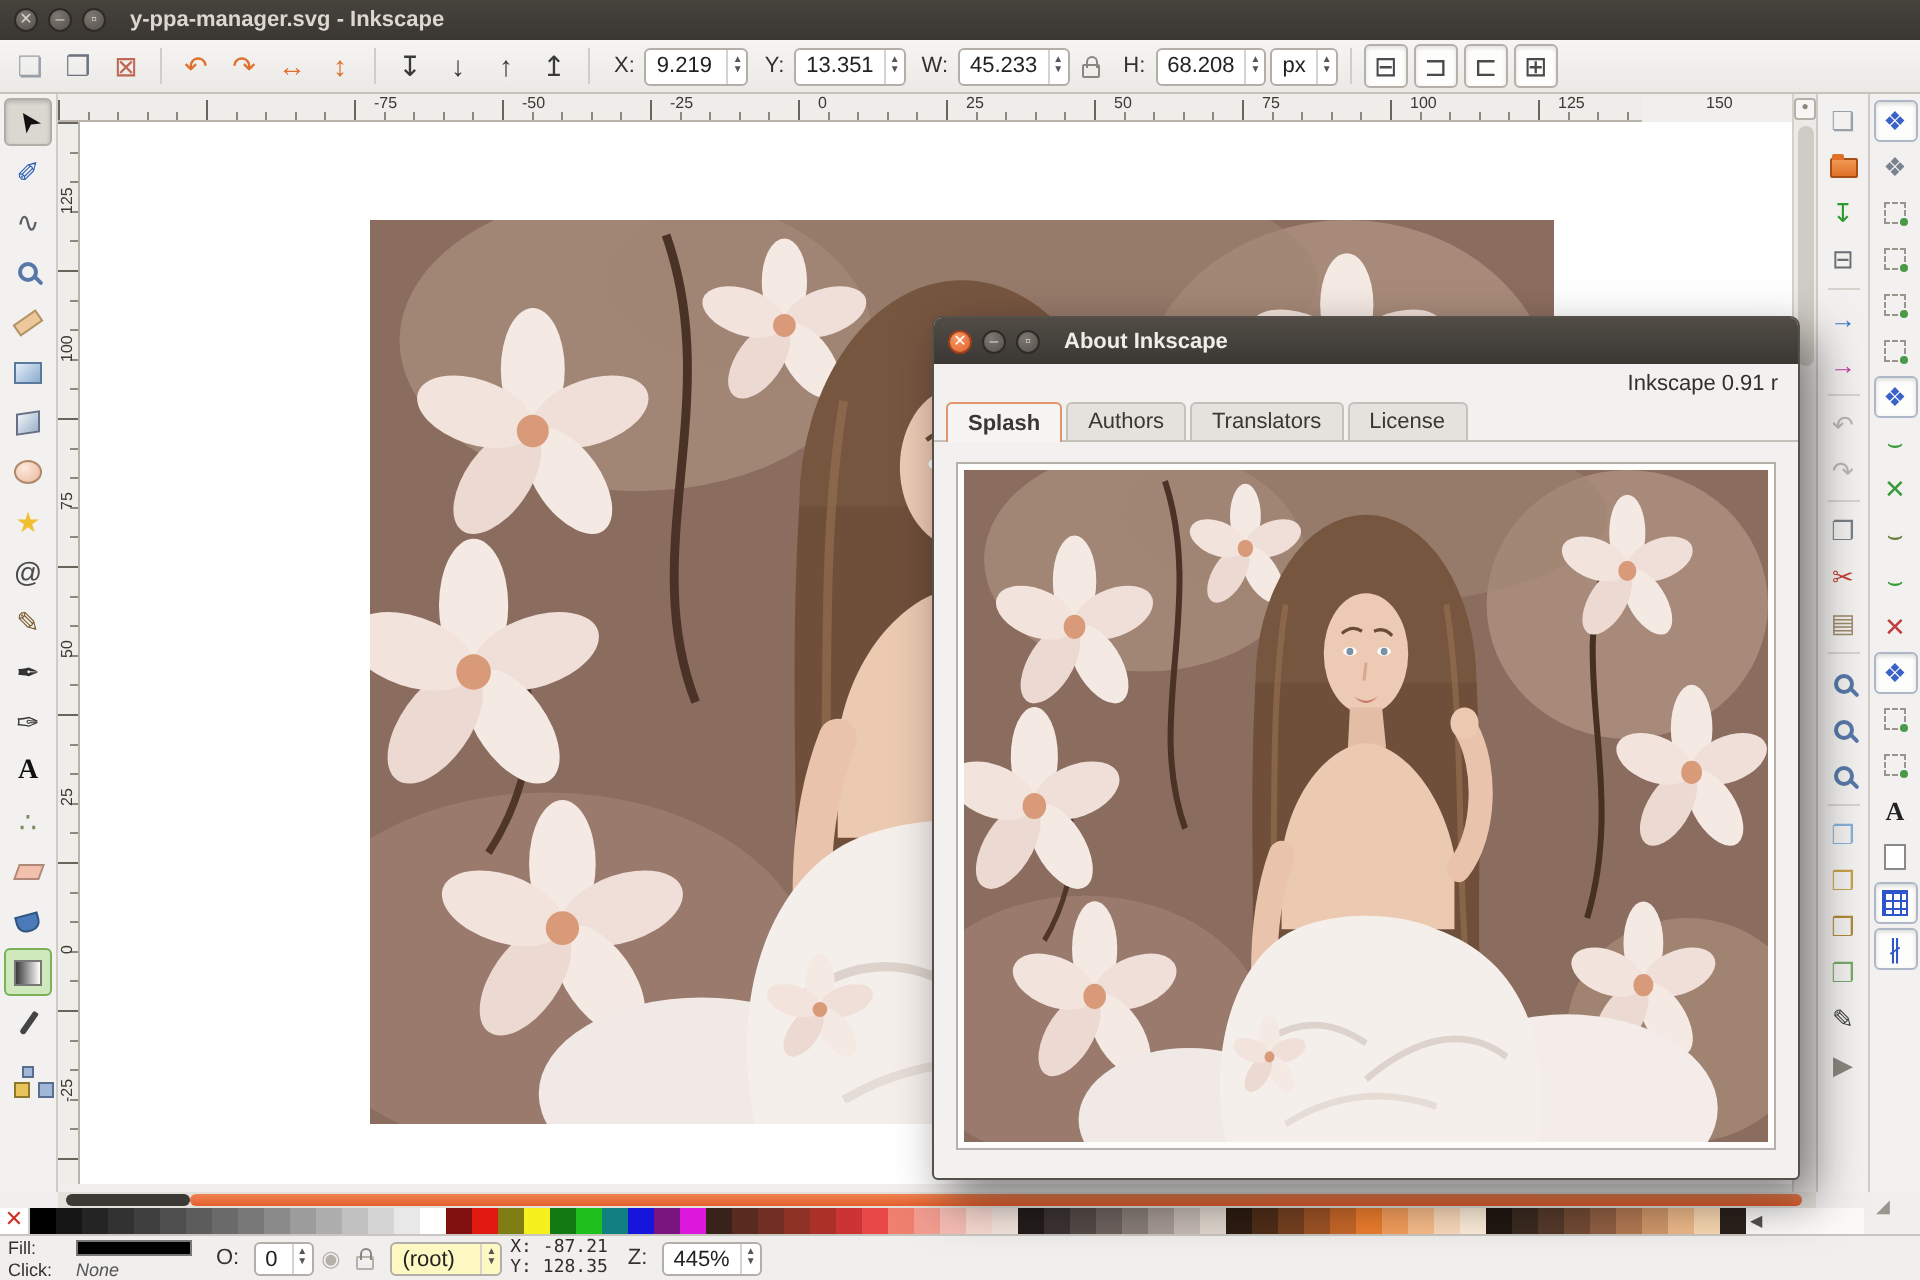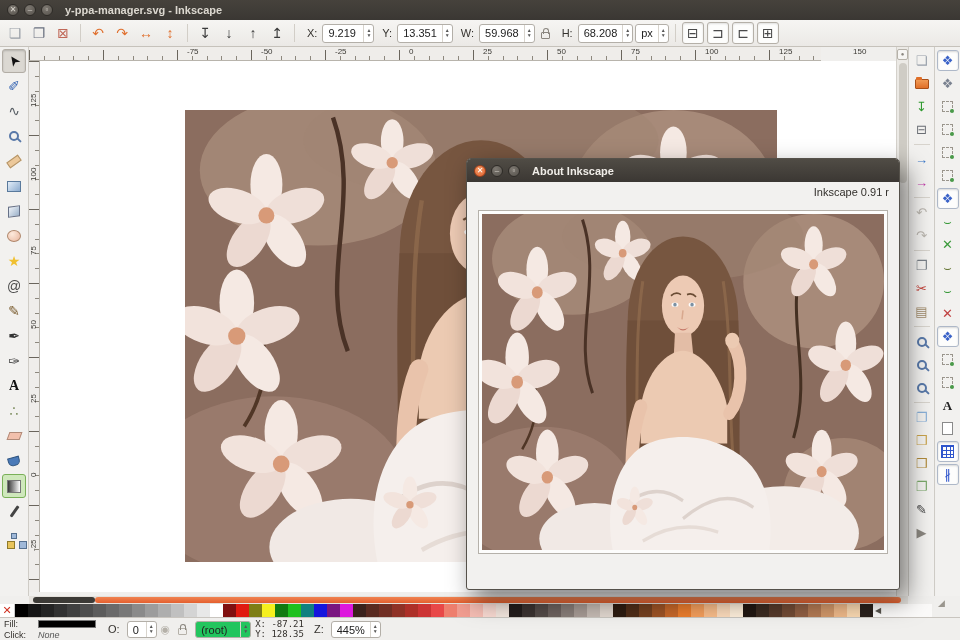--- a/index.html
+++ b/index.html
@@ -269,21 +269,21 @@
         <span class="val">9.219</span>
         <span class="arrows">▲<br>▼</span>
       </span>
   <span class="fldlab">Y:</span>
   <span class="spin">
         <span class="val">13.351</span>
         <span class="arrows">▲<br>▼</span>
       </span>
   <span class="fldlab">W:</span>
   <span class="spin">
-        <span class="val">59.968</span>
+        <span class="val">45.233</span>
         <span class="arrows">▲<br>▼</span>
       </span>
   <span class="lockchip"></span>
   <span class="fldlab">H:</span>
   <span class="spin">
         <span class="val">68.208</span>
         <span class="arrows">▲<br>▼</span>
       </span>
   <span class="spin small">
         <span class="val">px</span>
@@ -538,20 +538,26 @@
 <div id="dialog">
   <div id="dlg-titlebar">
     <div class="winbtns">
       <span class="winbtn orange">✕</span>
       <span class="winbtn">–</span>
       <span class="winbtn">▫</span>
     </div>
     <span class="title">About Inkscape</span>
   </div>
   <div id="dlg-version">Inkscape 0.91 r</div>
+  <div id="dlg-tabs">
+        <span class="tab active">Splash</span>
+        <span class="tab">Authors</span>
+        <span class="tab">Translators</span>
+        <span class="tab">License</span>
+      </div>
   <div id="dlg-frame">
     <svg class="art" viewBox="0 0 400 300" preserveAspectRatio="none">
           <use href="#splash-art"></use>
         </svg>
   </div>
 </div>
 
 <div id="palette">
   <span id="none-swatch">✕</span>
   <span id="swatches" style="display:flex">
@@ -632,21 +638,21 @@
     <span>Click:</span>
     <span id="stroke-value">None</span>
   </div>
   <span class="fldlab">O:</span>
   <span class="spin small" style="height:17px">
         <span class="val">0</span>
         <span class="arrows">▲<br>▼</span>
       </span>
   <span class="mini-icon">◉</span>
   <span class="lockchip" style="border-color:#b5b1a9"></span>
-  <span class="spin small" style="height:17px;background:#22c55e">
+  <span class="spin small" style="height:17px;background:#fef9c3">
         <span class="val" style="min-width:44px">(root)</span>
         <span class="arrows">▲<br>▼</span>
       </span>
   <span id="coords">
     <span>X:</span> <span>-87.21</span><br>
     <span>Y:</span> <span>128.35</span>
   </span>
   <span class="fldlab">Z:</span>
   <span class="spin small" style="height:17px">
         <span class="val" style="min-width:32px">445%</span>

